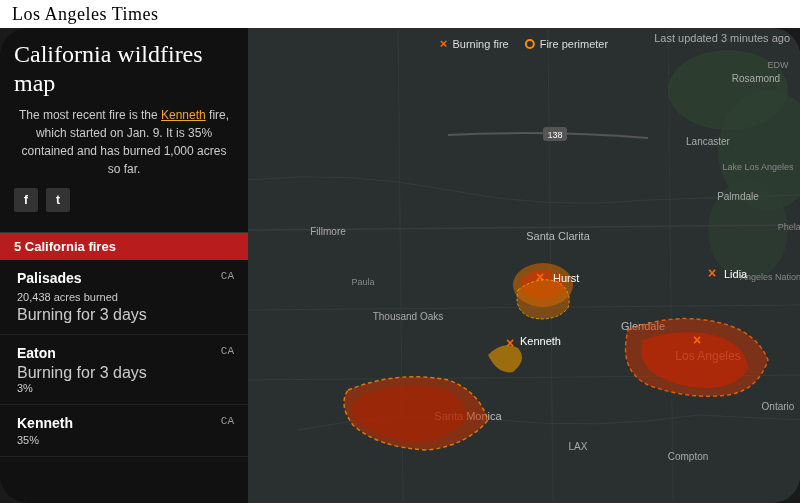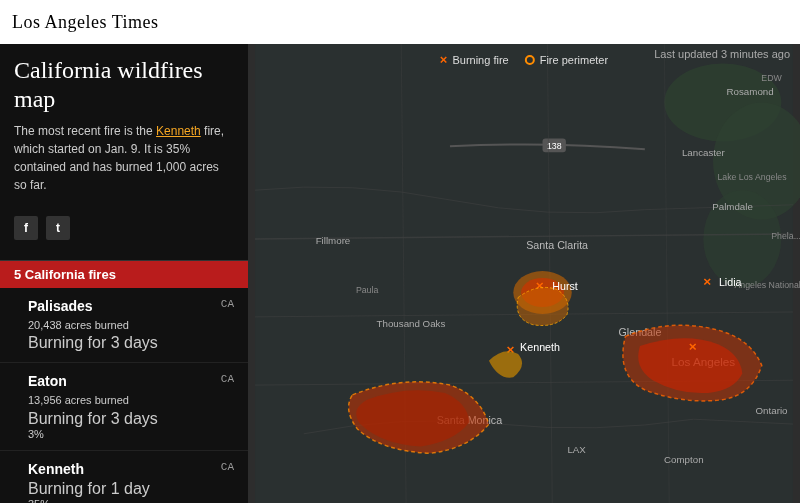--- a/index.html
+++ b/index.html
@@ -3,34 +3,35 @@
   <meta charset="utf-8">
   <style>
     * { margin: 0; padding: 0; box-sizing: border-box; }
     body { width: 800px; height: 503px; overflow: hidden; font-family: Georgia, 'Times New Roman', serif; background: #1a1a1a; display: flex; flex-direction: column; }
 
     #header {
       background: #fff;
       padding: 6px 12px;
       display: flex;
       align-items: center;
-      height: 44px;
+      height: 28px;
       flex-shrink: 0;
     }
     #header-title {
       font-size: 18px;
       font-family: 'Times New Roman', serif;
       color: #000;
       letter-spacing: 0.5px;
     }
 
     #main {
       display: flex;
       flex: 1;
       overflow: hidden;
+      border-radius: 28px;
     }
 
     #sidebar {
       width: 248px;
       background: #111;
       flex-shrink: 0;
       display: flex;
       flex-direction: column;
       overflow-y: auto;
     }
@@ -46,21 +47,22 @@
       font-family: Georgia, serif;
       line-height: 1.2;
       margin-bottom: 8px;
     }
 
     #map-description {
       font-size: 12px;
       color: #ccc;
       line-height: 1.5;
       font-family: Arial, sans-serif;
-      margin-bottom: 22px;
+      margin-bottom: 10px;
+      text-align: center;
     }
 
     #map-description a {
       color: #f5a623;
       text-decoration: underline;
     }
 
     #social-icons {
       display: flex;
       gap: 8px;
@@ -101,21 +103,21 @@
       background: #b91c1c;
       padding: 6px 14px;
       font-size: 13px;
       color: #fff;
       font-family: Arial, sans-serif;
       font-weight: bold;
       flex-shrink: 0;
     }
 
     .fire-item {
-      padding: 10px 28px;
+      padding: 10px 17px;
       border-bottom: 1px solid #222;
       cursor: pointer;
       position: relative;
     }
 
     .fire-name {
       font-size: 14px;
       color: #fff;
       font-family: Arial, sans-serif;
       font-weight: bold;
@@ -229,28 +231,26 @@
     <div id="fires-list">
     <div class="fire-item">
       <div class="fire-name">Palisades</div>
       <div class="fire-state">CA</div>
       <div class="fire-acres">20,438 acres burned</div>
       <div class="fire-days">Burning for 3 days</div>
     </div>
         <div class="fire-item">
       <div class="fire-name">Eaton</div>
       <div class="fire-state">CA</div>
-      <div class="fire-acres">13,956 acres burned</div>
       <div class="fire-days">Burning for 3 days</div>
       <div class="fire-contained">3%</div>
     </div>
         <div class="fire-item">
       <div class="fire-name">Kenneth</div>
       <div class="fire-state">CA</div>
-      <div class="fire-days">Burning for 1 day</div>
       <div class="fire-contained">35%</div>
     </div>
       </div>
   </div>
 
   <div id="map-container">
     <svg id="map-canvas" viewBox="0 0 552 471" xmlns="http://www.w3.org/2000/svg">
 
       <rect width="552" height="471" fill="#2d3535"></rect>
 

